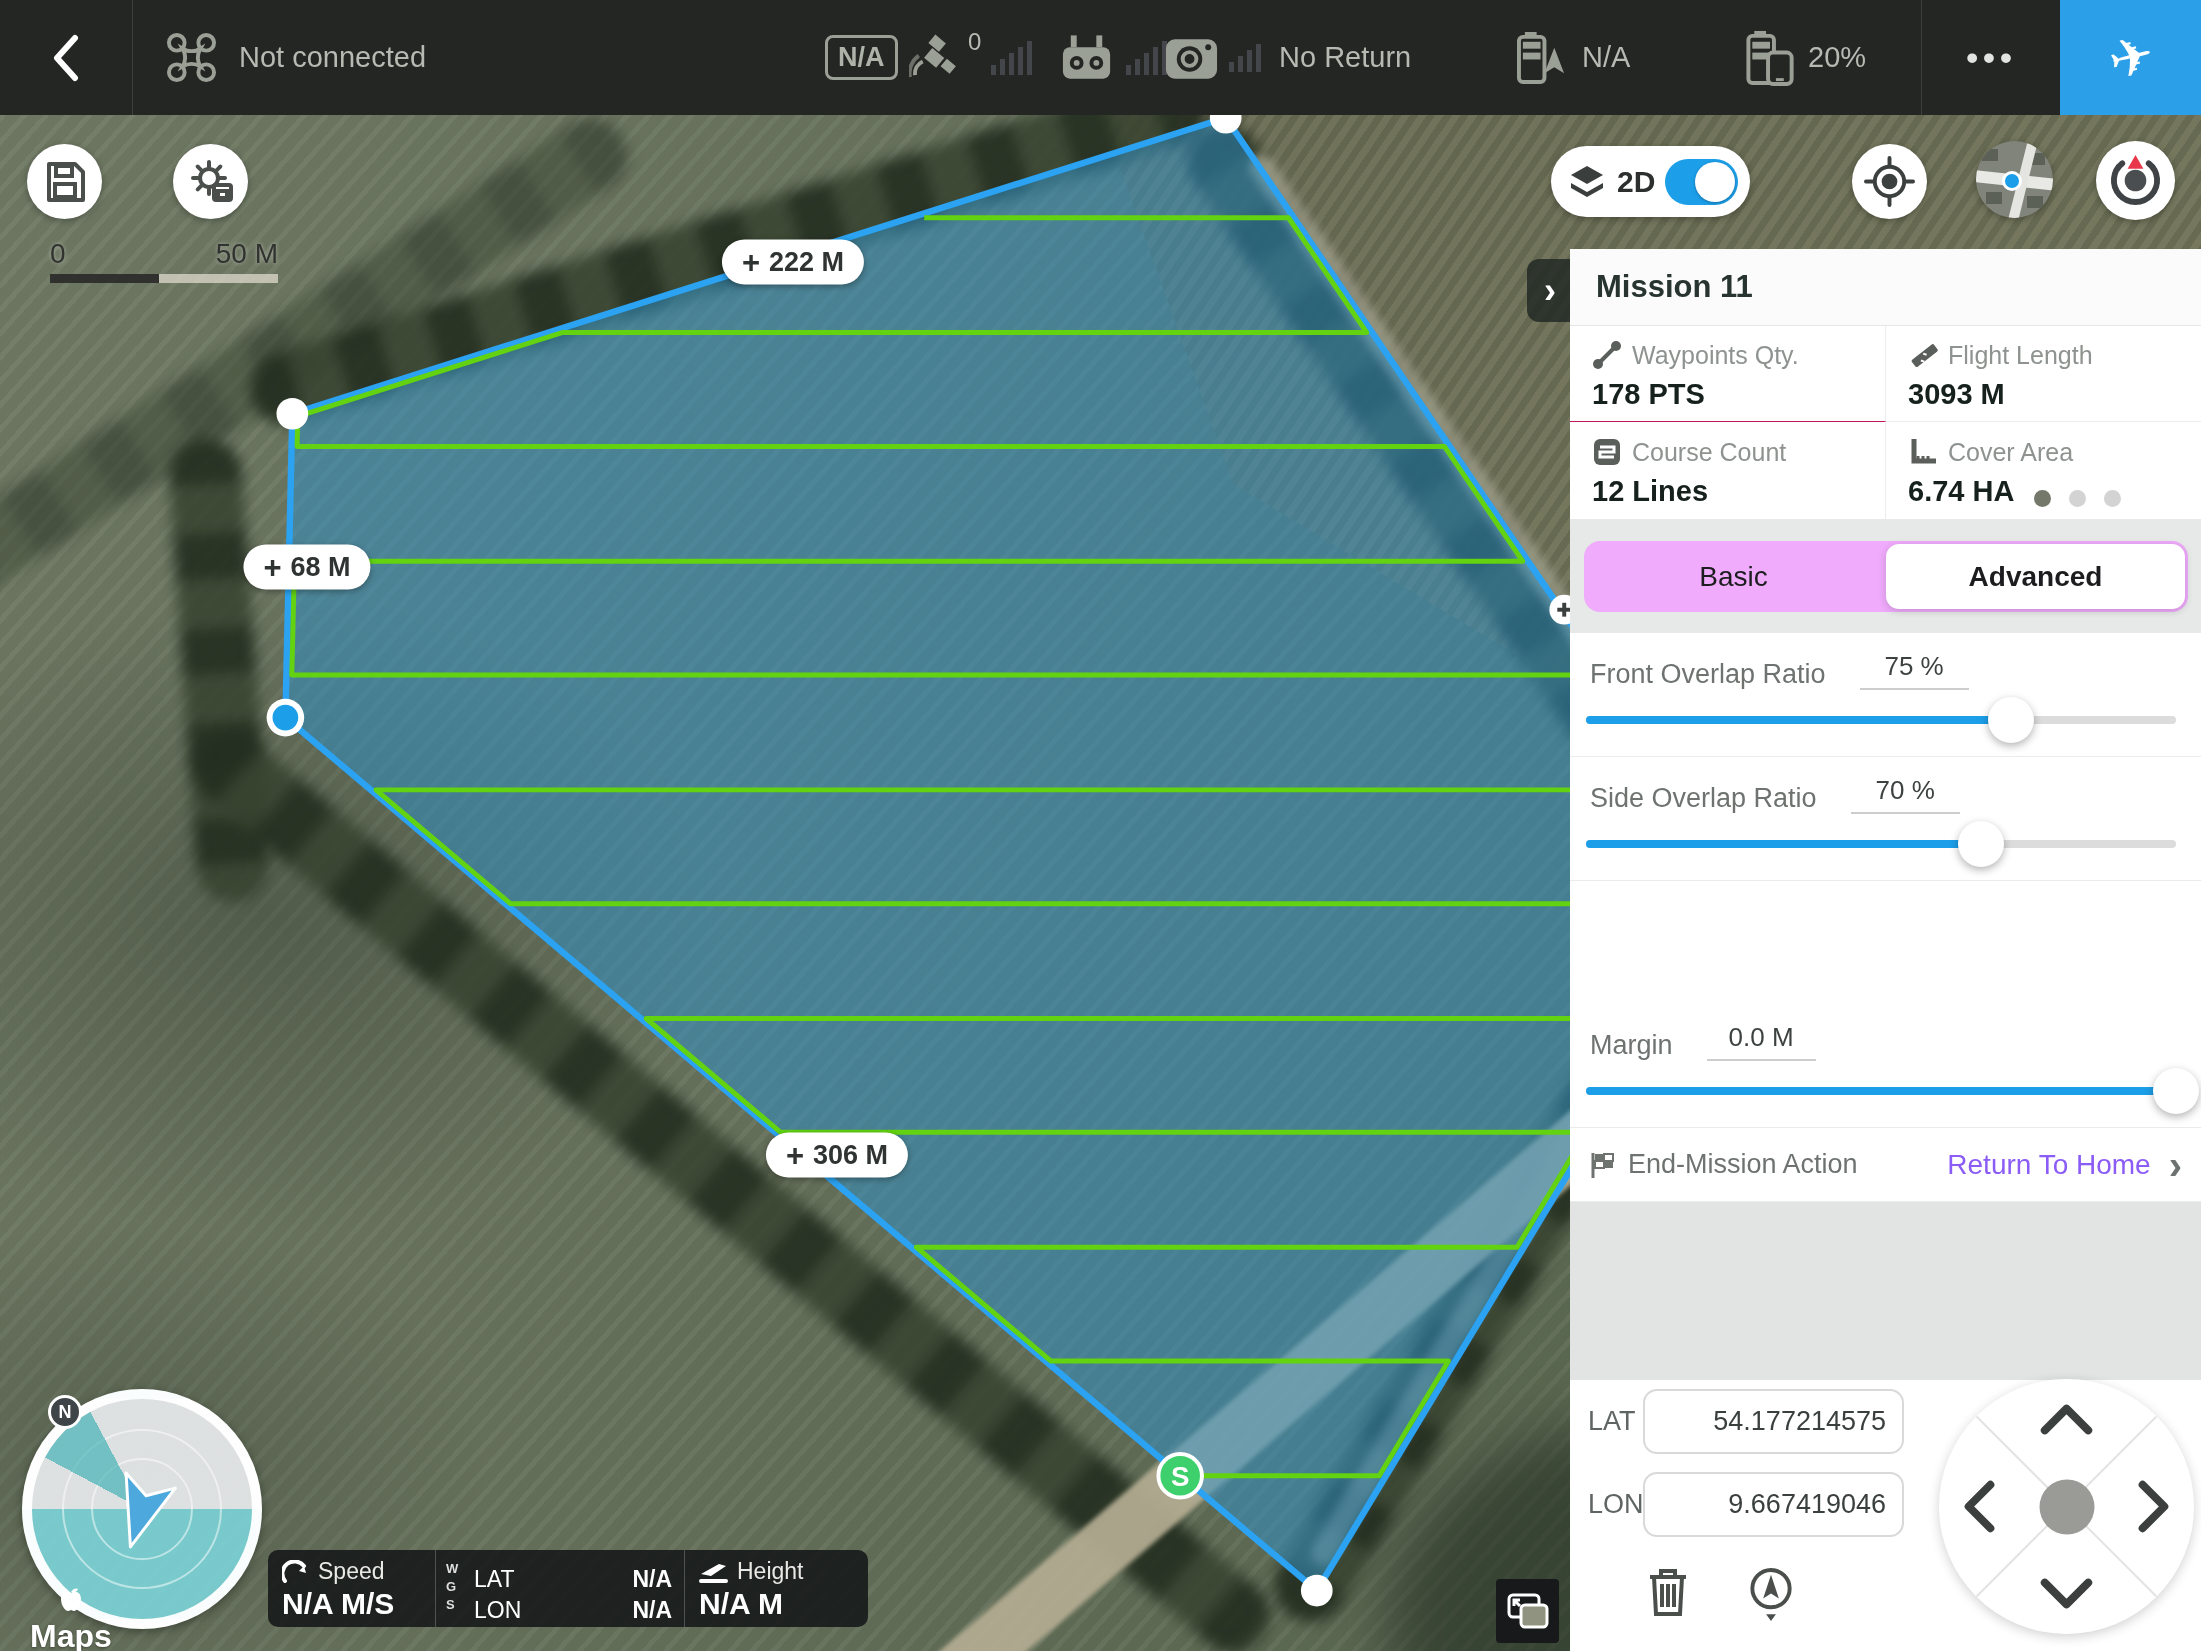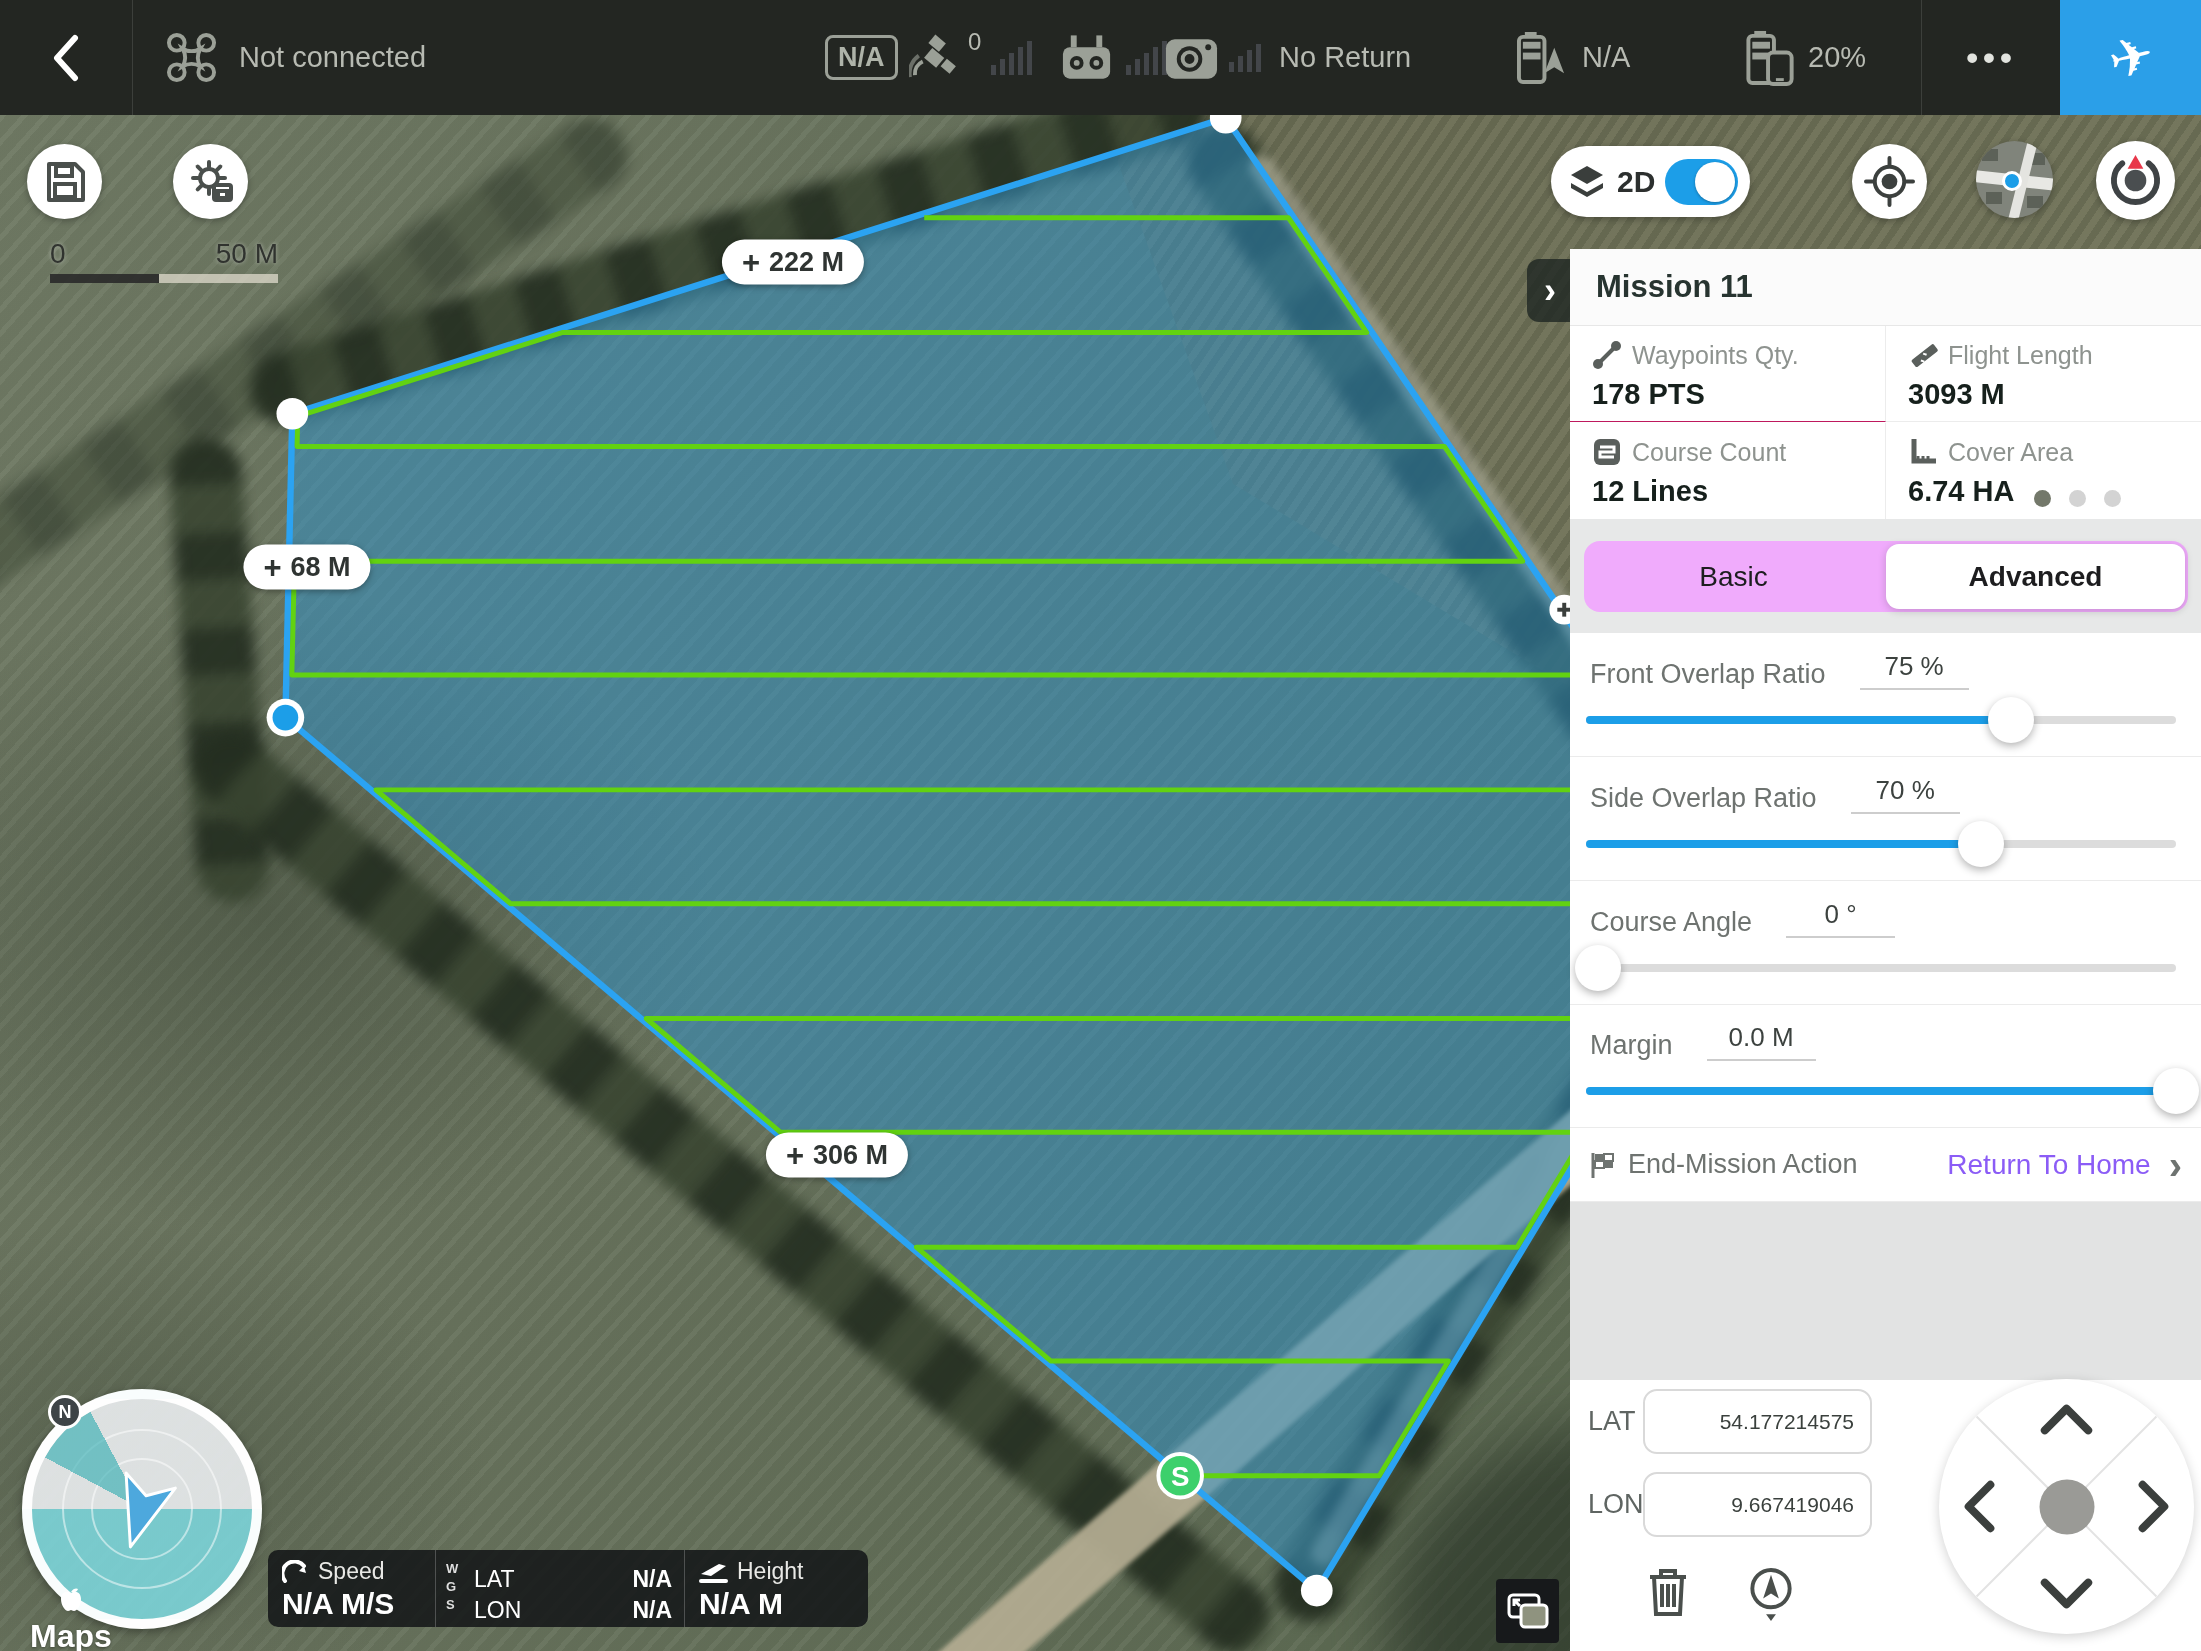--- a/index.html
+++ b/index.html
@@ -161,22 +161,22 @@
     padding:0 20px; gap:12px; border-bottom:1px solid #ebebeb; }
   .end-label { font-size:27px; color:#6e7370; flex:1; }
   .end-value { font-size:28px; color:#8b5cf6; }
   .end-chev { font-size:40px; color:#6e7370; font-weight:bold; margin-left:6px; line-height:0.8; }
 
   .gray-fill { position:absolute; left:0; top:953px; width:632px; height:178px; background:#e2e3e3; }
 
   .p-bottom { position:absolute; left:0; top:1132px; width:632px; height:270px; background:#fff; }
   .coord-row { position:absolute; left:0; display:flex; align-items:center; }
   .coord-lab { width:73px; text-align:left; padding-left:18px; font-size:27px; color:#5f6562; }
-  .coord-box { width:229px; height:65px; border:2px solid #d9d9d9; border-radius:14px; display:flex;
-    align-items:center; justify-content:flex-end; padding-right:16px; font-size:21px; color:#3a403d; }
+  .coord-box { width:261px; height:65px; border:2px solid #d9d9d9; border-radius:14px; display:flex;
+    align-items:center; justify-content:flex-end; padding-right:16px; font-size:27px; color:#3a403d; }
   .pb-icons { position:absolute; left:77px; top:186px; display:flex; gap:57px; }
 
   .dpad { position:absolute; left:369px; top:-2px; width:255px; height:255px; border-radius:50%; background:#fff;
     box-shadow:0 3px 12px rgba(0,0,0,.18); }
   .dpad svg { position:absolute; left:0; top:0; }
   .dpad .center { position:absolute; left:50%; top:50%; width:55px; height:55px; border-radius:50%;
     background:#9a9a96; transform:translate(-50%,-50%); }
 </style>
 </head>
 <body>
@@ -573,30 +573,20 @@
     <div class="s-row" style="top:124px;">
       <div class="s-head">
         <span class="s-label">Side Overlap Ratio</span>
         <span class="s-value">70 %</span>
       </div>
       <div class="s-track">
         <div class="s-fill" style="width: 67%;"></div>
           <div class="s-thumb" style="left: 67%;"></div>
       </div>
     </div>
-    <div class="s-row" style="top:248px;">
-      <div class="s-head">
-        <span class="s-label">Course Angle</span>
-        <span class="s-value">0 °</span>
-      </div>
-      <div class="s-track">
-        <div class="s-fill" style="width: 2%;"></div>
-          <div class="s-thumb" style="left: 2%;"></div>
-      </div>
-    </div>
     <div class="s-row" style="top:371px;">
       <div class="s-head">
         <span class="s-label">Margin</span>
         <span class="s-value">0.0 M</span>
       </div>
       <div class="s-track">
         <div class="s-fill" style="width: 100%;"></div>
           <div class="s-thumb" style="left: 100%;"></div>
       </div>
     </div>

